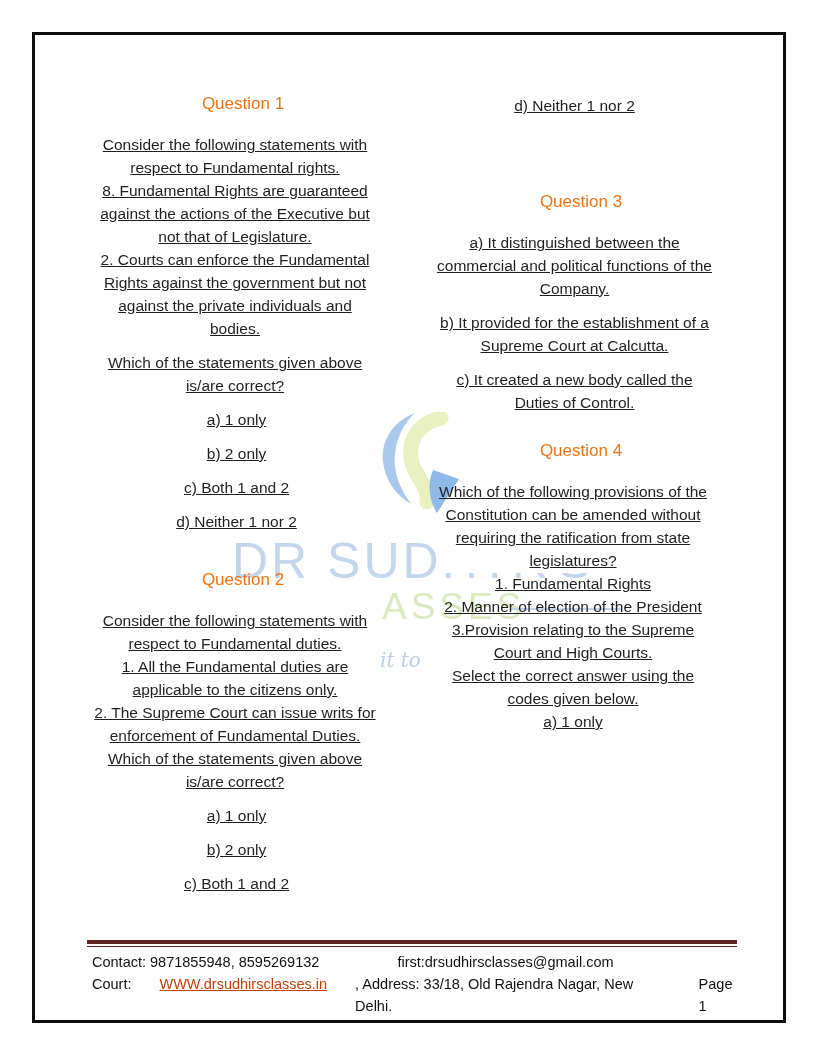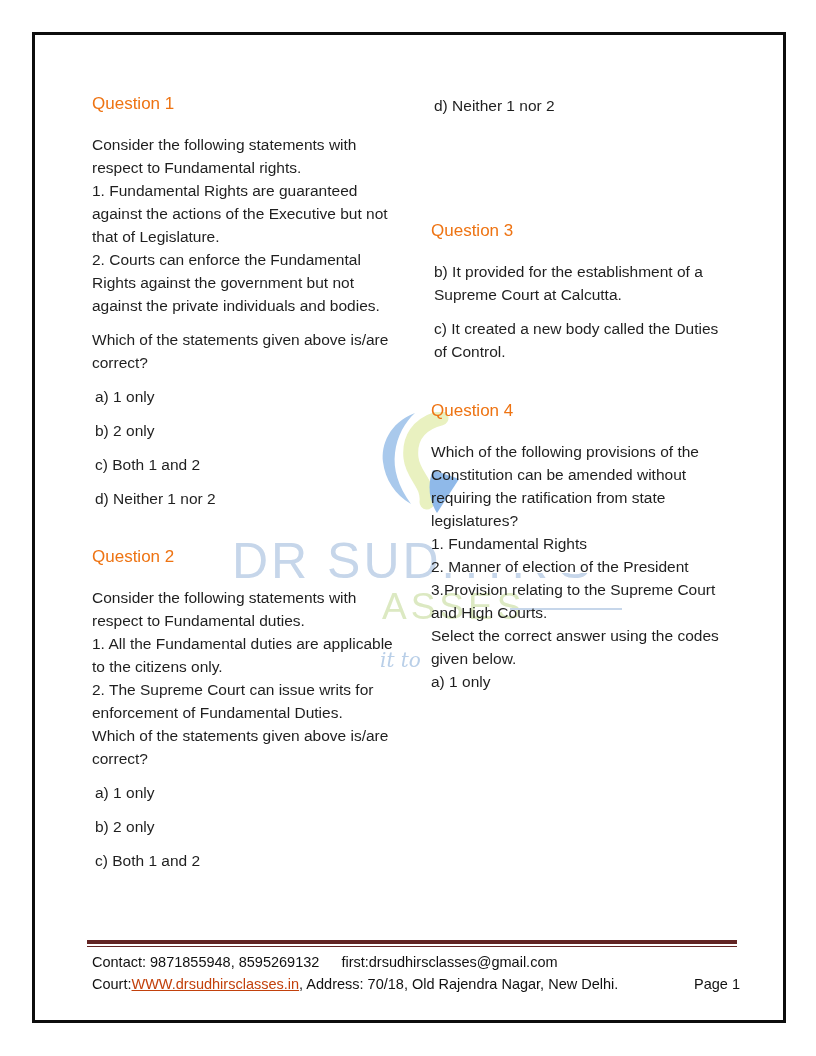--- a/index.html
+++ b/index.html
@@ -48,48 +48,48 @@
   }
   .wm-tagline {
     position: absolute; left: 348px; top: 616px;
     font-family: "DejaVu Serif", serif; font-style: italic;
     font-size: 20px; color: #b9cfe8;
   }
   
   .col {
     position: absolute; top: 94px;
     z-index: 1;
-    font-size: 15.5px; line-height: 23px; color: #1f1f1f;
+    font-size: 15.5px; line-height: 23px; color: #1f1f1f; text-align: center;
   }
   .col-left  { left: 92px;  width: 302px; }
   .col-right { left: 431px; width: 300px; }
   .qhead {
     font-size: 17px; line-height: 20px;
     color: #ee7312; font-weight: 400;
     margin: 0 0 19px 0;
   }
-  .block { margin: 0 0 11px 0; white-space: pre-line; }
+  .block { margin: 0 16px 11px 0; white-space: pre-line; text-decoration: underline; }
   .opt   { padding-left: 3px; }
   .mt-q2 { margin-top: 37px; }
-  .mt-q3 { margin-top: 104px; }
-  .mt-q4 { margin-top: 38px; }
+  .mt-q3 { margin-top: 75px; }
+  .mt-q4 { margin-top: 27px; }
   
   .footer-rule {
     position: absolute; left: 87px; top: 940px;
     width: 650px; height: 7px;
     border-top: 4px solid #622423;
     border-bottom: 1px solid #622423;
     z-index: 2;
   }
   .footer {
     position: absolute; left: 92px; top: 951px;
     width: 648px; z-index: 2;
     font-size: 14.5px; line-height: 22px; color: #111111;
   }
-  .footer-line { display: flex; align-items: baseline; }
+  .footer-line { display: flex; align-items: baseline; gap: 28px; }
   .footer-gap { display: inline-block; width: 22px; }
   .footer-spacer { flex: 1 1 auto; }
   .link {
     color: #c2410c;
     text-decoration: underline;
     cursor: pointer;
   }
 </style>
 </head>
 <body>
@@ -104,40 +104,41 @@
   </svg>
   <div class="wm-title"><span>DR SUD</span><span class="wm-frag">HIRS</span></div>
   <div class="wm-classes">ASSES</div>
   <div class="wm-rule"></div>
   <div class="wm-tagline">it to</div>
 </div>
 
 <div class="col col-left">
   <h2 class="qhead">Question 1</h2>
   <div class="block">Consider the following statements with respect to Fundamental rights.
-1. Fundamental Rights are guaranteed against the actions of the Executive but not that of Legislature.
+8. Fundamental Rights are guaranteed against the actions of the Executive but not that of Legislature.
 2. Courts can enforce the Fundamental Rights against the government but not against the private individuals and bodies.</div>
   <div class="block">Which of the statements given above is/are correct?</div>
   <div class="block opt">a) 1 only</div>
   <div class="block opt">b) 2 only</div>
   <div class="block opt">c) Both 1 and 2</div>
   <div class="block opt">d) Neither 1 nor 2</div>
   <h2 class="qhead mt-q2">Question 2</h2>
   <div class="block">Consider the following statements with respect to Fundamental duties.
 1. All the Fundamental duties are applicable to the citizens only.
 2. The Supreme Court can issue writs for enforcement of Fundamental Duties.
 Which of the statements given above is/are correct?</div>
   <div class="block opt">a) 1 only</div>
   <div class="block opt">b) 2 only</div>
   <div class="block opt">c) Both 1 and 2</div>
 </div>
 
 <div class="col col-right">
   <div class="block opt">d) Neither 1 nor 2</div>
   <h2 class="qhead mt-q3">Question 3</h2>
+  <div class="block opt">a) It distinguished between the commercial and political functions of the Company.</div>
   <div class="block opt">b) It provided for the establishment of a Supreme Court at Calcutta.</div>
   <div class="block opt">c) It created a new body called the Duties of Control.</div>
   <h2 class="qhead mt-q4">Question 4</h2>
   <div class="block">Which of the following provisions of the Constitution can be amended without requiring the ratification from state legislatures?
 1. Fundamental Rights
 2. Manner of election of the President
 3.Provision relating to the Supreme Court and High Courts.
 Select the correct answer using the codes given below.
 a) 1 only</div>
 </div>
@@ -145,17 +146,17 @@
 <div class="footer-rule"></div>
 <div class="footer">
   <div class="footer-line">
     <span>Contact: 9871855948, 8595269132</span>
     <span class="footer-gap"></span>
     <span>first:drsudhirsclasses@gmail.com</span>
   </div>
   <div class="footer-line">
     <span>Court: </span>
     <a class="link">WWW.drsudhirsclasses.in</a>
-    <span>, Address: 70/18, Old Rajendra Nagar, New Delhi.</span>
+    <span>, Address: 33/18, Old Rajendra Nagar, New Delhi.</span>
     <span class="footer-spacer"></span>
     <span>Page 1</span>
   </div>
 </div>
 
 </body></html>

